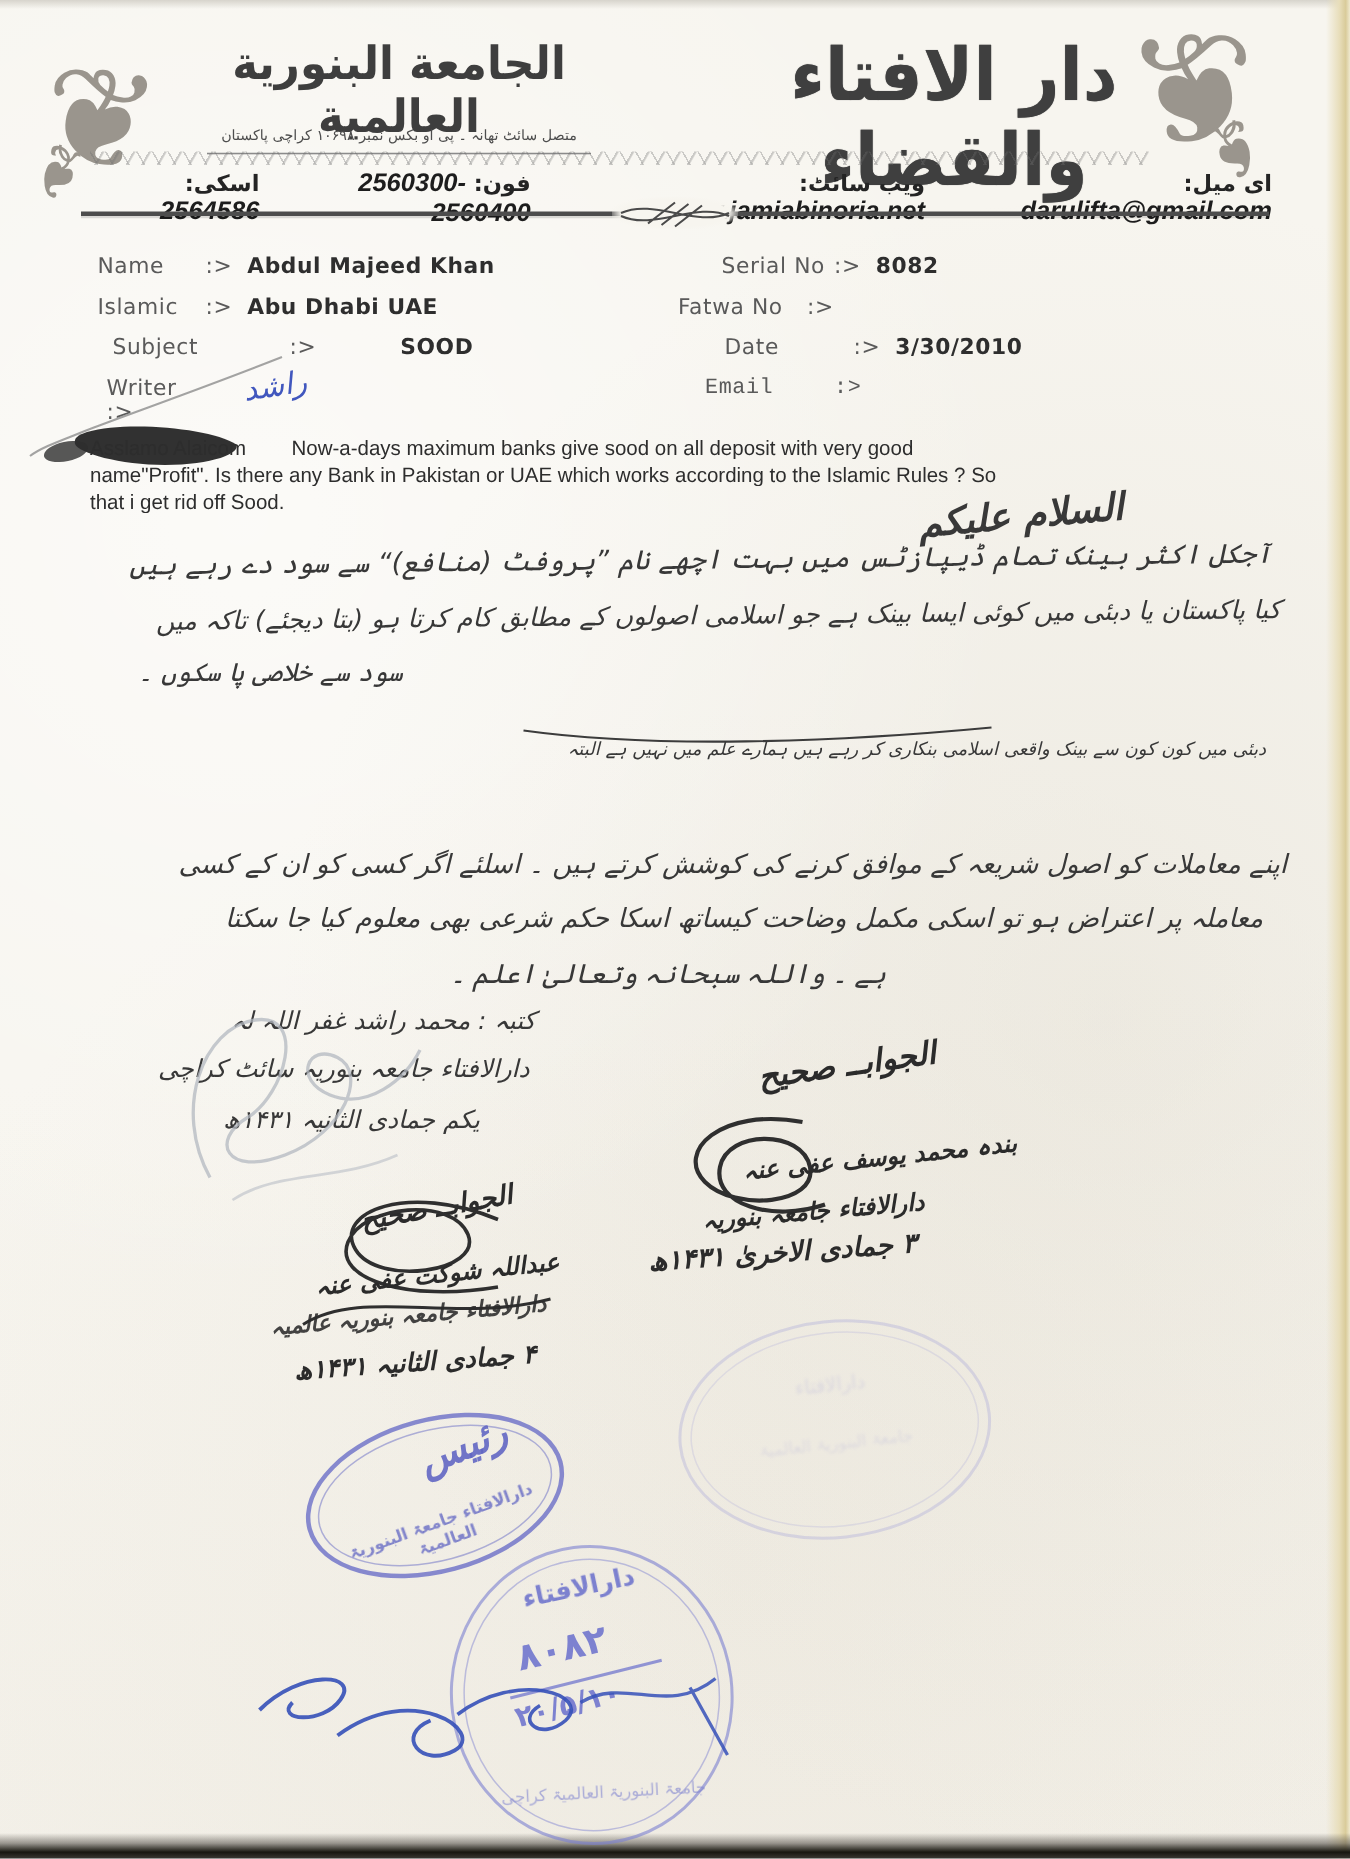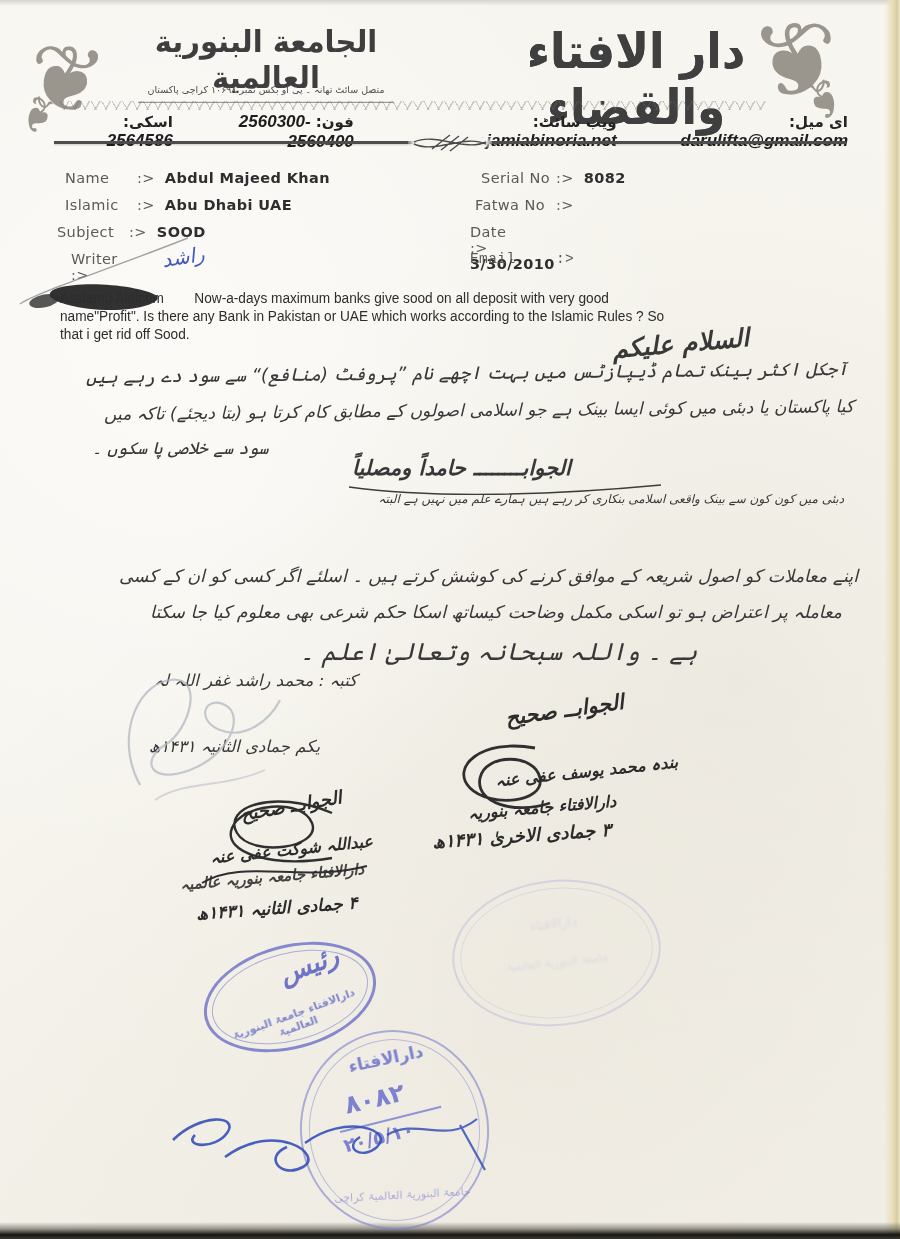--- a/index.html
+++ b/index.html
@@ -115,43 +115,43 @@
   <div class="frow fl" style="left:65px;top:170px;">
     <span class="lab">Name</span>
       <span class="sep">:&gt;</span>
       <span class="val">Abdul Majeed Khan</span>
   </div>
   <div class="frow fl" style="left:65px;top:197px;">
     <span class="lab">Islamic</span>
       <span class="sep">:&gt;</span>
       <span class="val">Abu Dhabi UAE</span>
   </div>
-  <div class="frow fl" style="left:57px;top:224px;">
+  <div class="frow fl" style="left:75px;top:224px;gap:46px;">
     <span class="lab">Subject</span>
       <span class="sep">:&gt;</span>
       <span class="val">SOOD</span>
   </div>
   <div class="frow fl" style="left:65px;top:251px;flex-direction:column;">
     <span class="lab">Writer</span>
       <span class="sep">:&gt;</span>
       <span class="val"></span>
   </div>
   <div class="abs writer-sig">راشد</div>
 
   <div class="frow fr" style="left:470px;top:170px;text-align:right;">
     <span class="lab">Serial No</span>
       <span class="sep">:&gt;</span>
       <span class="val">8082</span>
   </div>
-  <div class="frow fr" style="left:470px;top:197px;text-align:center;">
+  <div class="frow fr" style="left:452px;top:197px;">
     <span class="lab">Fatwa No</span>
       <span class="sep">:&gt;</span>
       <span class="val"></span>
   </div>
-  <div class="frow fr" style="left:464px;top:224px;flex-direction:column;">
+  <div class="frow fr" style="left:483px;top:224px;">
     <span class="lab">Date</span>
       <span class="sep">:&gt;</span>
       <span class="val">3/30/2010</span>
   </div>
   <div class="frow fr" style="left:470px;top:251px;font-family:Liberation Mono, monospace;">
     <span class="lab">Email</span>
       <span class="sep">:&gt;</span>
       <span class="val"></span>
   </div>
 
@@ -166,33 +166,33 @@
   <div class="q-line" style="top:291px;">Asslamo Alaicom        Now-a-days maximum banks give sood on all deposit with very good</div>
   <div class="q-line" style="top:309px;">name"Profit". Is there any Bank in Pakistan or UAE which works according to the Islamic Rules ? So</div>
   <div class="q-line" style="top:327px;">that i get rid off Sood.</div>
 
   <div class="abs ur greet">السلام عليكم</div>
 
   <div class="abs ur" style="right:52px;top:362px;font-size:18px;transform:rotate(-.6deg);">آجکل اکثر بینک تمام ڈیپازٹس میں بہت اچھے نام ”پروفٹ (منافع)“ سے سود دے رہے ہیں</div>
   <div class="abs ur" style="right:46px;top:400px;font-size:17px;transform:rotate(-.6deg);">کیا پاکستان یا دبئی میں کوئی ایسا بینک ہے جو اسلامی اصولوں کے مطابق کام کرتا ہو (بتا دیجئے) تاکہ میں</div>
   <div class="abs ur" style="left:92px;top:438px;font-size:17px;">سود سے خلاصی پا سکوں ۔</div>
 
-  <div class="abs ur ans-head" style="left:352px;top:456px;">الجوابــــــــ حامداً ومصلیاً</div>
   <div class="abs swoosh">
     <svg width="320" height="16" viewBox="0 0 320 16">
       <path d="M4,4 C90,16 210,12 316,2" stroke="#3c3c3c" stroke-width="1.4" fill="none"></path>
     </svg>
   </div>
 
   <div class="abs ur" style="right:56px;top:492px;font-size:12px;">دبئی میں کون کون سے بینک واقعی اسلامی بنکاری کر رہے ہیں ہمارے علم میں نہیں ہے البتہ</div>
   <div class="abs ur" style="right:42px;top:566px;font-size:17.5px;">اپنے معاملات کو اصول شریعہ کے موافق کرنے کی کوشش کرتے ہیں ۔ اسلئے اگر کسی کو ان کے کسی</div>
   <div class="abs ur" style="right:58px;top:602px;font-size:17.5px;">معاملہ پر اعتراض ہو تو اسکی مکمل وضاحت کیساتھ اسکا حکم شرعی بھی معلوم کیا جا سکتا</div>
-  <div class="abs ur" style="left:300px;top:638px;font-size:24px;">ہے ۔ واللہ سبحانہ وتعالیٰ اعلم ۔</div>
+  <div class="abs ur" style="left:300px;top:638px;font-size:18px;font-family:Liberation Serif, serif;">ہے ۔ واللہ سبحانہ وتعالیٰ اعلم ۔</div>
 
   <div class="abs ur scribe-line" style="right:543px;top:671px;">کتبہ : محمد راشد غفر اللہ لہ</div>
+  <div class="abs ur scribe-line" style="right:547px;top:703px;">دارالافتاء جامعہ بنوریہ سائٹ کراچی</div>
   <div class="abs ur scribe-line" style="right:580px;top:737px;">یکم جمادی الثانیہ ۱۴۳۱ھ</div>
 
   <div class="abs" style="left:95px;top:660px;">
     <svg width="220" height="150" viewBox="0 0 220 150">
       <path d="M45,125 C20,80 40,25 75,20 C110,15 95,70 70,85 C45,100 55,125 95,110 C135,95 150,55 130,45 C110,35 100,60 125,70 C150,80 175,60 185,40" stroke="#b3b8c0" stroke-width="2.2" fill="none" opacity=".75"></path>
       <path d="M60,140 C90,120 130,128 170,110" stroke="#b9bec6" stroke-width="1.8" fill="none" opacity=".6"></path>
     </svg>
   </div>
 
   <div class="abs ur appr" style="left:505px;top:698px;font-size:21px;transform:rotate(-8deg);">الجوابــ صحیح</div>

